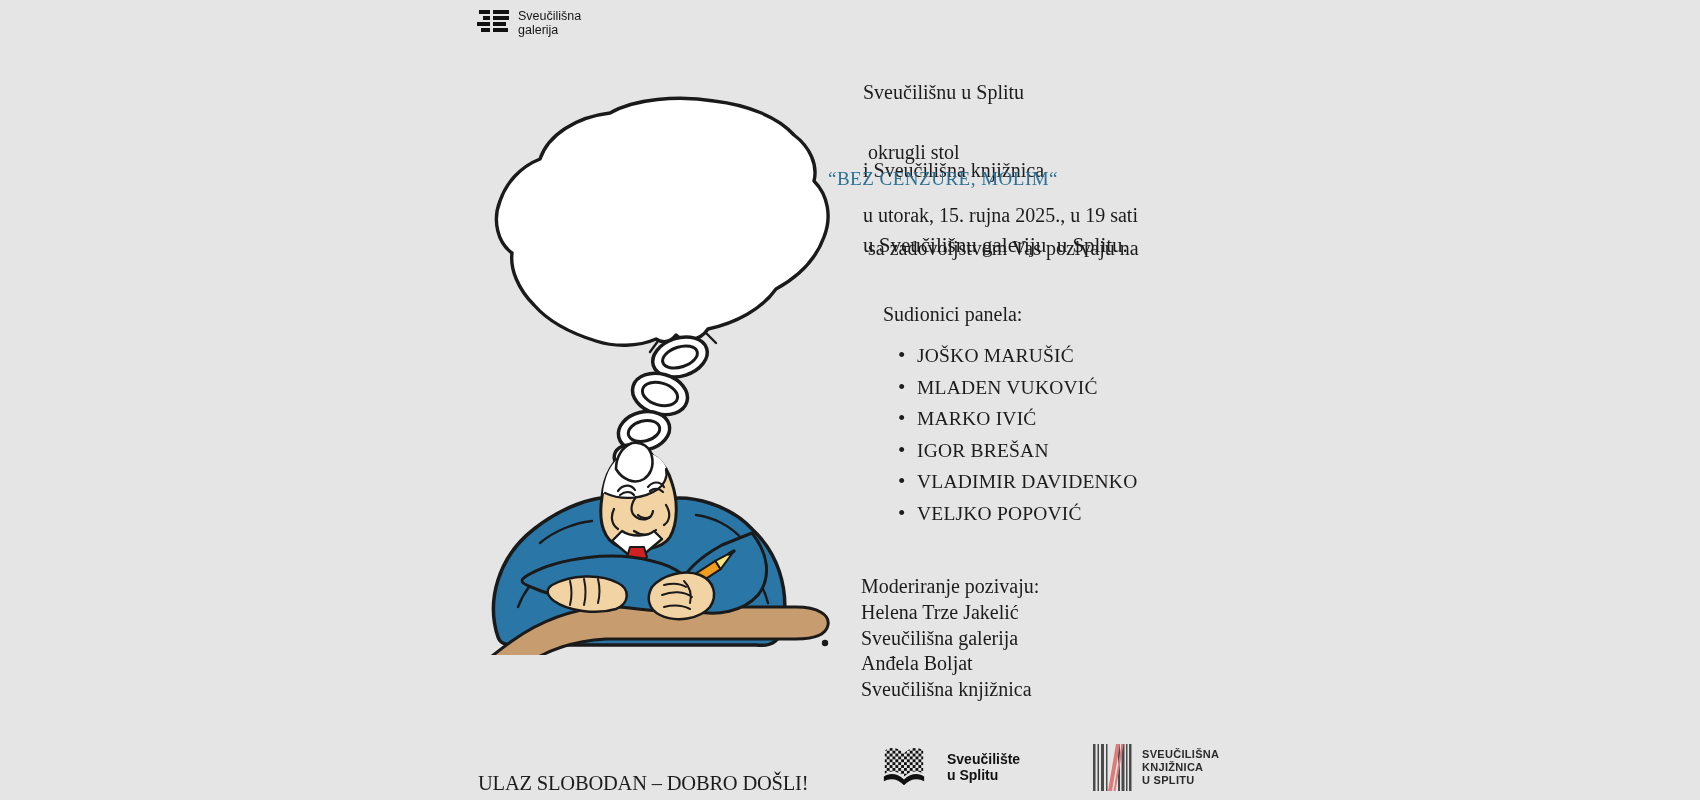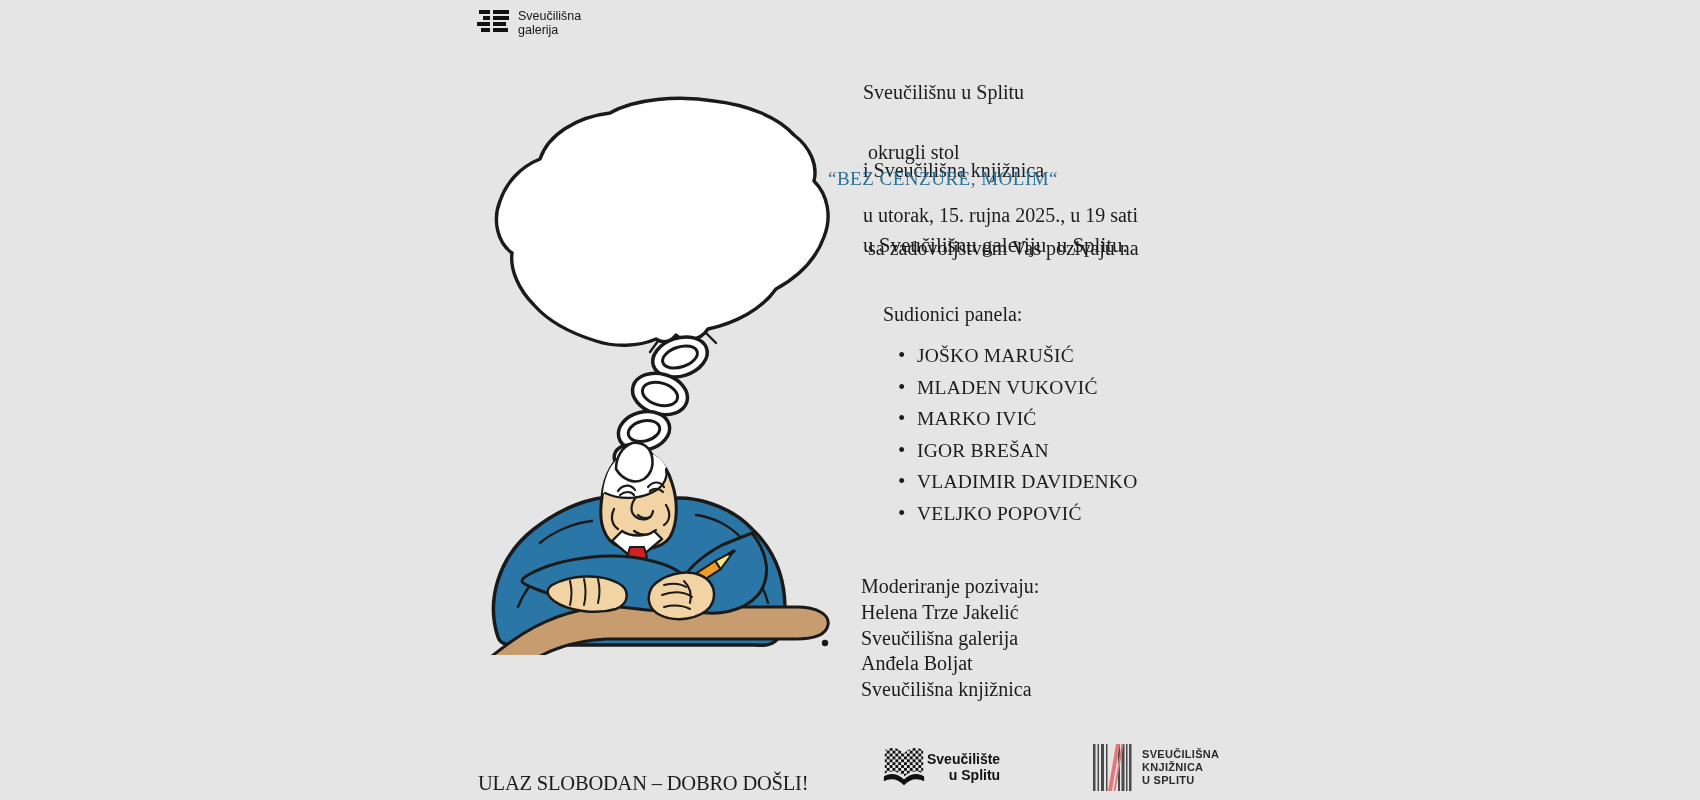--- a/index.html
+++ b/index.html
@@ -22,22 +22,22 @@
   .event-venue{left:863px;top:232px;font-size:21px;line-height:26px;text-align:right;}
   .panel-heading{left:863px;top:301px;font-size:20px;line-height:26px;margin-left:20px;}
   .panel-list{left:894px;top:336px;margin:4px;padding:0;list-style:none;font-size:19.5px;}
   .panel-list li{line-height:30.5px;letter-spacing:0.2px;}
   .panel-list li::before{content:"•";display:inline-block;width:19px;font-size:21px;}
   .moderation{left:861px;top:574px;font-size:20px;line-height:25.8px;}
 
   
   .entry-line{left:478px;top:748px;font-size:20.5px;letter-spacing:-0.2px;margin-top:24px;}
   .uni-logo{left:881px;top:744px;display:flex;align-items:center;}
-  .uni-logo .ulx{margin-left:0;font-family:"Liberation Sans",sans-serif;font-weight:bold;
-                 font-size:14px;line-height:16px;color:#111;text-align:right;}
+  .uni-logo .ulx{margin-left:20px;font-family:"Liberation Sans",sans-serif;font-weight:bold;
+                 font-size:14px;line-height:16px;color:#111;}
   .lib-logo{left:1093px;top:744px;display:flex;align-items:center;}
   .lib-logo .llx{margin-left:9px;font-family:"Liberation Sans",sans-serif;font-weight:bold;
                  font-size:11px;line-height:13px;letter-spacing:0.3px;color:#2b2b2b;}
 </style>
 </head>
 <body>
 
 <div class="poster">
 
   <div class="abs gallery-logo">

